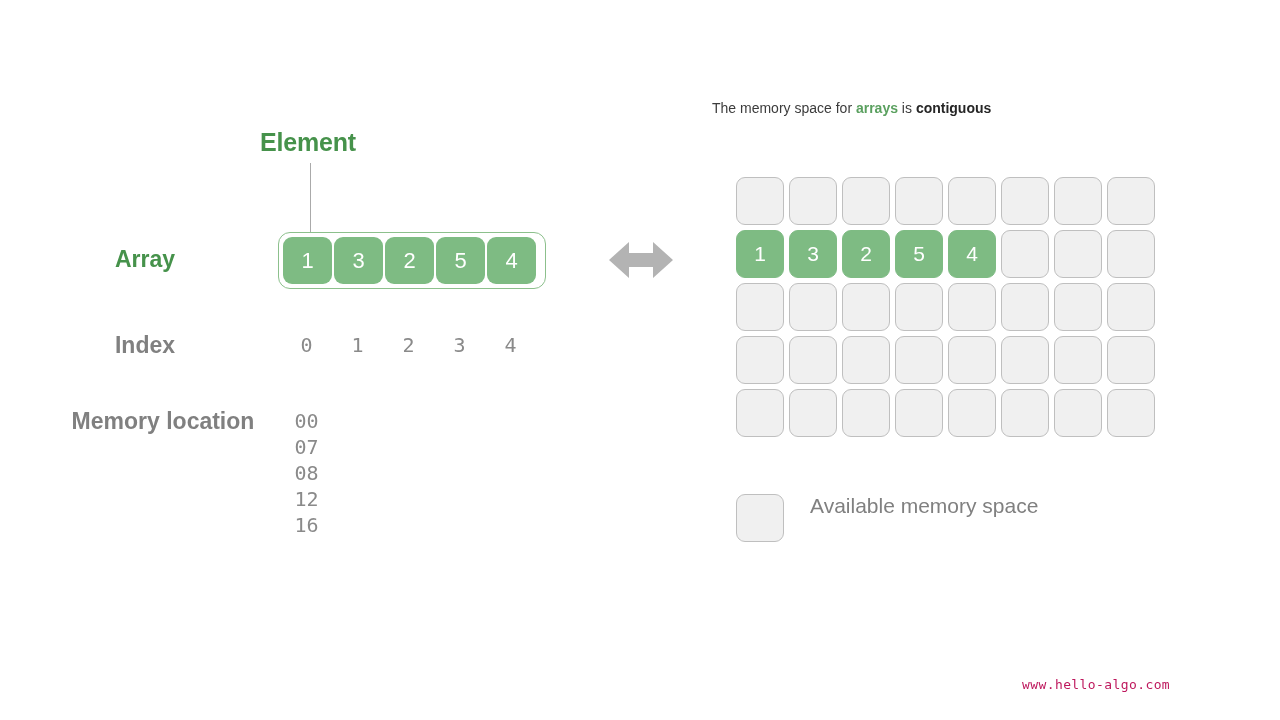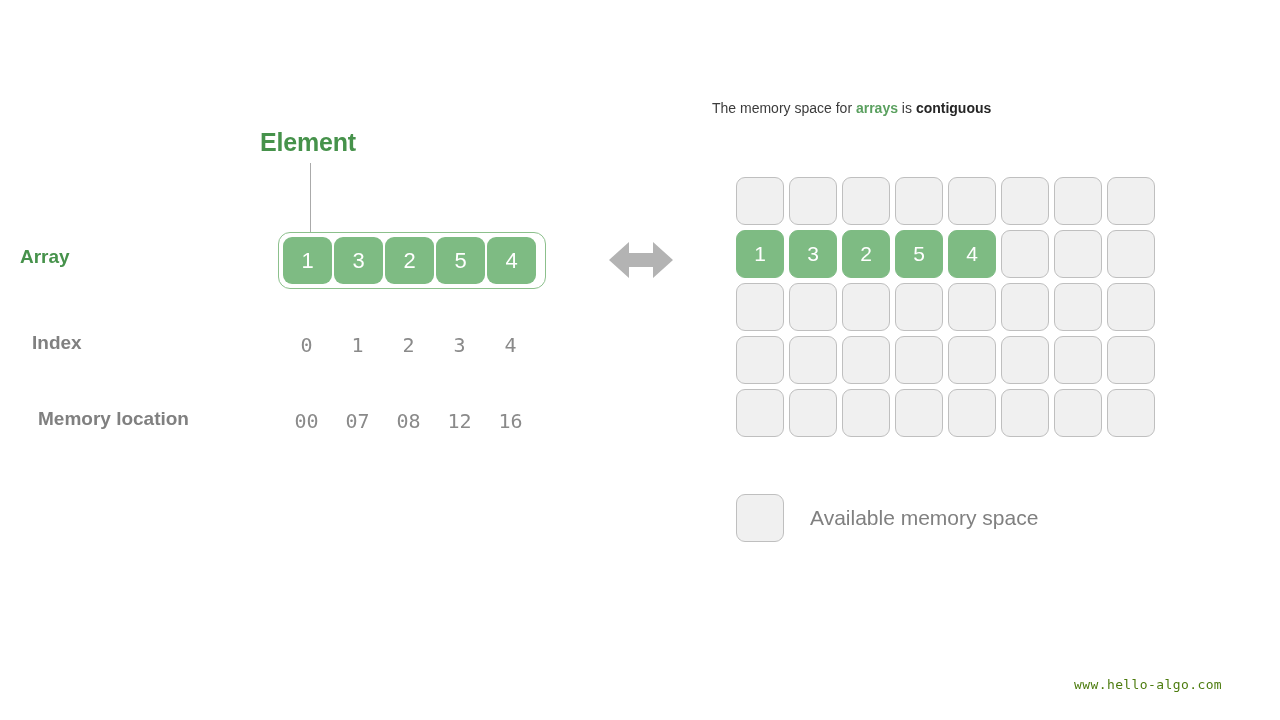--- a/index.html
+++ b/index.html
@@ -38,27 +38,27 @@
     left: 310px;
     top: 163px;
     width: 1px;
     height: 76px;
     background: #aaaaaa;
   }
 
   
   .row-label {
     width: 250px;
-    text-align: left;
-    font-size: 19px;
+    text-align: center;
+    font-size: 23px;
     font-weight: bold;
     white-space: nowrap;
   }
   .label-array    { left: 20px; top: 246px; color: #46924b; }
-  .label-index    { left: 32px; top: 332px; color: #808080; }
+  .label-index    { left: 20px; top: 332px; color: #808080; }
   .label-memory   { left: 38px; top: 408px; color: #808080; }
 
   
   .array-container {
     left: 278px;
     top: 232px;
     width: 268px;
     height: 57px;
     box-sizing: border-box;
     border: 1.6px solid #8cc08c;
@@ -91,21 +91,21 @@
     font-family: "DejaVu Sans Mono", monospace;
     font-size: 20px;
     color: #8a8a8a;
   }
   .num-row > span {
     width: 49px;
     flex: none;
     text-align: center;
   }
   .row-index  { top: 333px; }
-  .row-memory { top: 409px; }
+  .row-memory { top: 409px; flex-direction: column; }
 
   
   .equiv-arrow {
     left: 609px;
     top: 238px;
     width: 64px;
     height: 44px;
   }
 
   
@@ -147,21 +147,20 @@
   }
   .mem-cell.used {
     background: #7ebb83;
     border-color: #7ebb83;
   }
 
   
   .legend { left: 736px; top: 494px; }
   .legend-row {
     display: flex;
-    align-items: center;
     height: 48px;
     margin-bottom: 12px;
   }
   .legend-swatch {
     width: 48px;
     height: 48px;
     box-sizing: border-box;
     border-radius: 9px;
     flex: none;
   }
@@ -172,25 +171,25 @@
   .legend-swatch.used { background: #7ebb83; }
   .legend-text {
     margin-left: 26px;
     font-size: 21px;
     color: #808080;
     white-space: nowrap;
   }
 
   
   .watermark {
-    left: 1074px;
+    left: 1022px;
     top: 677px;
     font-family: "DejaVu Sans Mono", monospace;
     font-size: 13px;
-    color: #4d7c0f;
+    color: #be185d;
     letter-spacing: 0.4px;
   }
 </style>
 </head>
 <body>
 
 <div class="abs" id="left-panel">
 
   <div class="abs element-label">Element</div>
 

